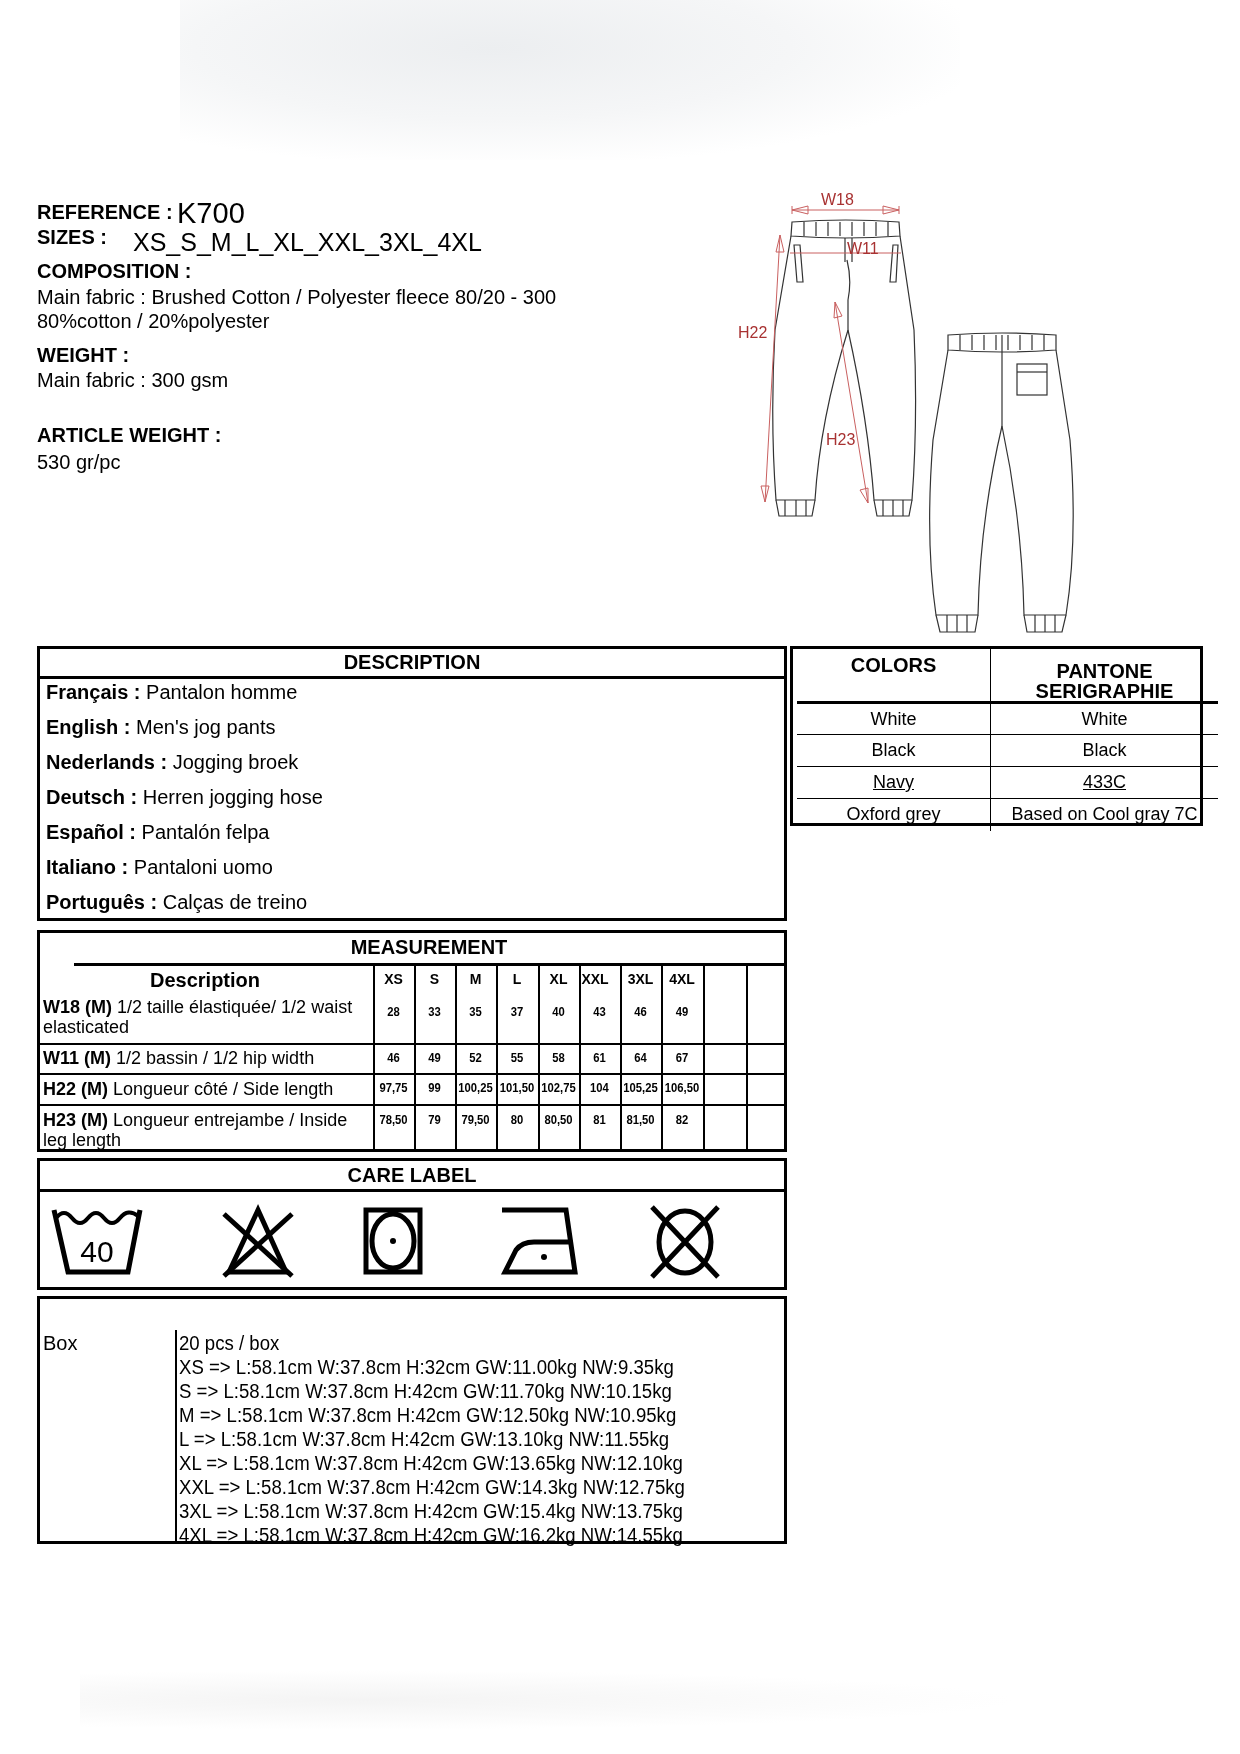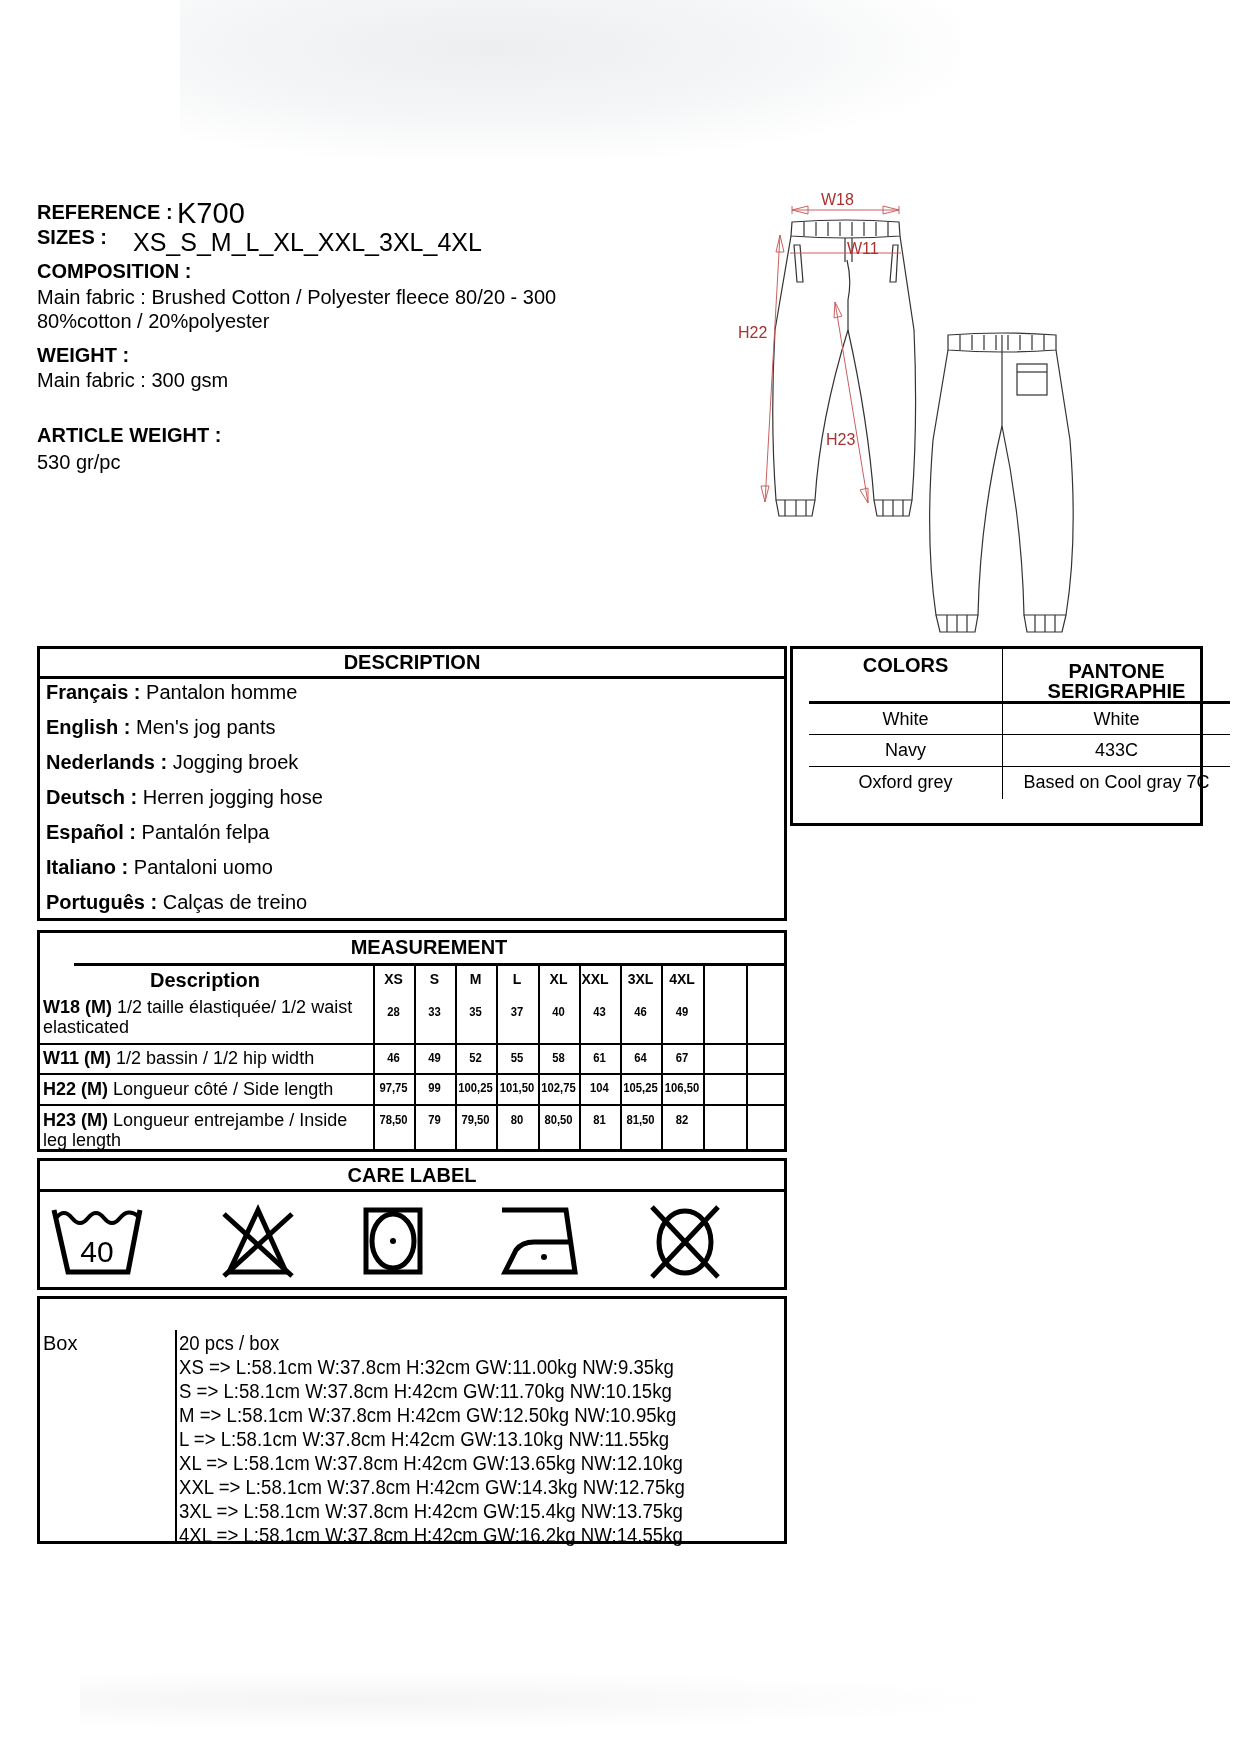--- a/index.html
+++ b/index.html
@@ -102,34 +102,38 @@
   <div class="desc-row" style="top:32px;"><b>Français :</b> <span>Pantalon homme</span></div>
   <div class="desc-row" style="top:67px;"><b>English :</b> <span>Men's jog pants</span></div>
   <div class="desc-row" style="top:102px;"><b>Nederlands :</b> <span>Jogging broek</span></div>
   <div class="desc-row" style="top:137px;"><b>Deutsch :</b> <span>Herren jogging hose</span></div>
   <div class="desc-row" style="top:172px;"><b>Español :</b> <span>Pantalón felpa</span></div>
   <div class="desc-row" style="top:207px;"><b>Italiano :</b> <span>Pantaloni uomo</span></div>
   <div class="desc-row" style="top:242px;"><b>Português :</b> <span>Calças de treino</span></div>
 </div>
 
 <div class="box" style="left:790px;top:646px;width:413px;height:180px;">
-  <table class="colors" style="left:16px;top:0;width:421px;">
+  <table class="colors" style="left:4px;top:0;width:421px;">
     <tbody>
         <tr style="height:49px;">
       <th style="width:193px;vertical-align:top;padding-top:6px;border-left:none;border-top:none;">COLORS</th>
       <th style="vertical-align:top;padding-top:12px;border-right:none;border-top:none;">
         <div>PANTONE</div>
         <div>SERIGRAPHIE</div>
       </th>
     </tr>
     <tr style="height:32px;">
       <td style="border-left:none;">White</td>
       <td style="border-right:none;">White</td>
     </tr>
     <tr style="height:32px;">
+      <td style="border-left:none;">Black</td>
+      <td style="border-right:none;">Black</td>
+    </tr>
+    <tr style="height:32px;text-decoration:underline;">
       <td style="border-left:none;">Navy</td>
       <td style="border-right:none;">433C</td>
     </tr>
     <tr style="height:32px;">
       <td style="border-left:none;border-bottom:none;">Oxford grey</td>
       <td style="border-right:none;border-bottom:none;">Based on Cool gray 7C</td>
     </tr>
   </tbody>
     </table>
 </div>

